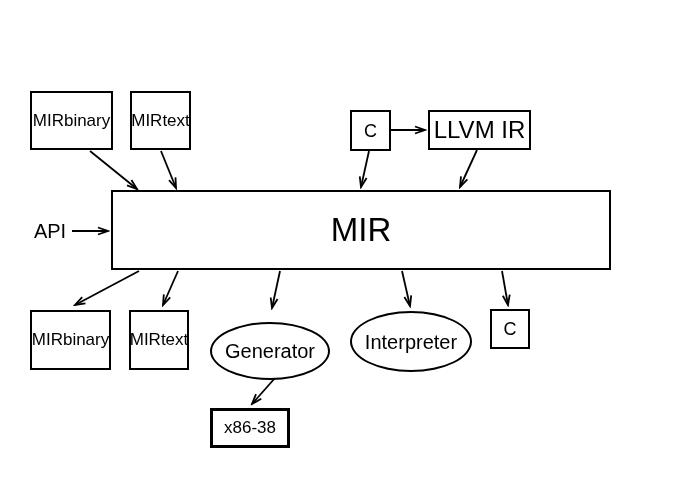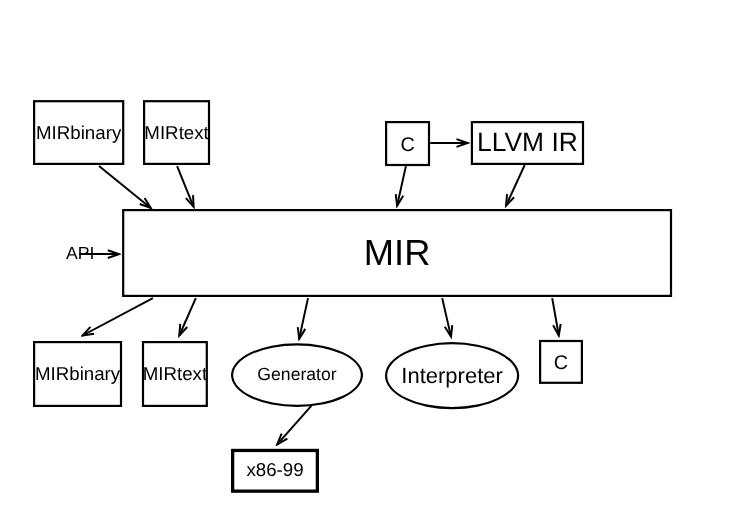--- a/index.html
+++ b/index.html
@@ -29,25 +29,25 @@
     text-align: center;
     font-size: 17px;
     line-height: 24px;
   }
   .node.ellipse { border-radius: 50%; }
   .node.plain { border: none; background: transparent; }
   .n-top-mir-binary { left: 30px;  top: 91px;  width: 83px;  height: 59px; }
   .n-top-mir-text   { left: 130px; top: 91px;  width: 61px;  height: 59px; }
   .n-top-c          { left: 350px; top: 110px; width: 41px;  height: 41px; font-size: 18px; }
   .n-llvm-ir        { left: 428px; top: 110px; width: 103px; height: 40px; font-size: 24px; }
-  .n-api            { left: 30px;  top: 219px; width: 40px;  height: 24px; font-size: 16px; margin-left: 23px; }
+  .n-api            { left: 30px;  top: 219px; width: 40px;  height: 24px; font-size: 20px; }
   .n-mir-main       { left: 111px; top: 190px; width: 500px; height: 80px; font-size: 33px; }
   .n-bot-mir-binary { left: 30px;  top: 310px; width: 81px;  height: 60px; }
   .n-bot-mir-text   { left: 129px; top: 310px; width: 60px;  height: 60px; }
-  .n-generator      { left: 210px; top: 312px; width: 120px; height: 58px; font-size: 16px; }
+  .n-generator      { left: 210px; top: 322px; width: 120px; height: 58px; font-size: 20px; }
   .n-interpreter    { left: 350px; top: 311px; width: 122px; height: 61px; font-size: 20px; }
   .n-bot-c          { left: 490px; top: 309px; width: 40px;  height: 40px; font-size: 18px; }
   .n-x86-64         { left: 210px; top: 408px; width: 80px;  height: 40px; border-width: 3px; }
 </style>
 </head>
 <body>
 
 <div class="canvas">
 
   <svg class="edges" width="680" height="480" viewBox="0 0 680 480" fill="none" stroke="#000000" stroke-width="1.8">
@@ -112,16 +112,16 @@
 
   <div class="node ellipse n-interpreter">
     <span>Interpreter</span>
   </div>
 
   <div class="node n-bot-c">
     <span>C</span>
   </div>
 
   <div class="node n-x86-64">
-    <span>x86-99</span>
+    <span>x86-38</span>
   </div>
 
 </div>
 
 </body></html>

